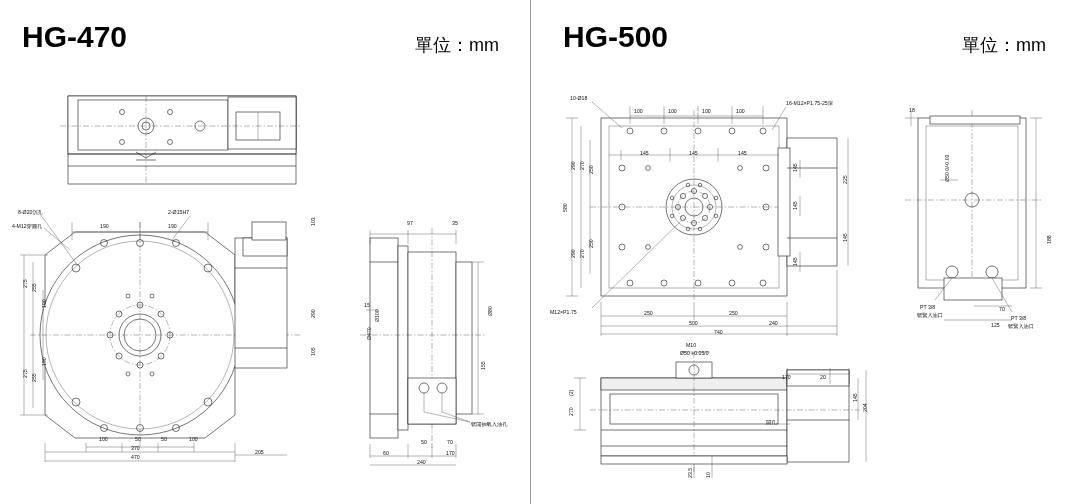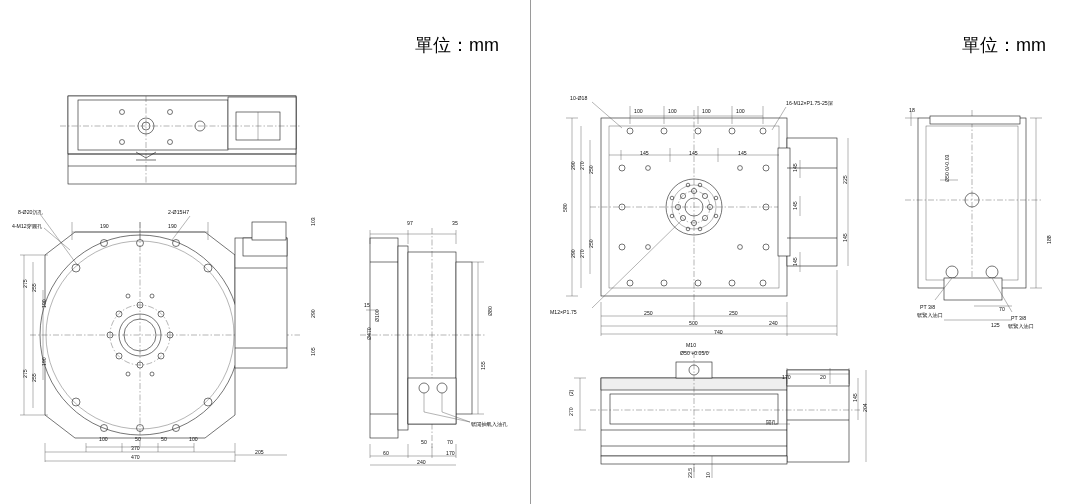--- a/index.html
+++ b/index.html
@@ -23,20 +23,21 @@
   .fillg{fill:#efefef;stroke:#1a1a1a;stroke-width:0.6;}
 </style>
 </head>
 <body>
 
 <div class="page">
 
   <div class="divider"></div>
 
   <div class="panel" id="panel-left">
+    <div class="title" id="title-left" style="left:22px;top:20px;">HG-470</div>
     <div class="unit" id="unit-left" style="left:415px;top:33px;">單位：mm</div>
 
     <svg width="530" height="504">
 
       <rect class="fillw" x="68" y="96" width="228" height="88"></rect>
       <rect class="fillw" x="68" y="96" width="228" height="58"></rect>
       <rect class="fillw" x="78" y="100" width="150" height="50"></rect>
       <line class="ln" x1="68" y1="154" x2="296" y2="154"></line>
       <line class="ln" x1="68" y1="166" x2="296" y2="166"></line>
       <rect class="fillw" x="228" y="97" width="68" height="52"></rect>
@@ -202,20 +203,21 @@
     <div class="lblv" style="left:480px;top:370px;">155</div>
     <div class="lbl" style="left:383px;top:450px;">60</div>
     <div class="lbl" style="left:421px;top:439px;">50</div>
     <div class="lbl" style="left:447px;top:439px;">70</div>
     <div class="lbl" style="left:446px;top:450px;">170</div>
     <div class="lbl" style="left:417px;top:459px;">240</div>
     <div class="lbl" style="left:471px;top:421px;">鬆開抽氣入油孔</div>
   </div>
 
   <div class="panel" id="panel-right">
+    <div class="title" style="position:absolute;left:32px;top:20px;">HG-500</div>
     <div class="unit" style="position:absolute;left:431px;top:33px;">單位：mm</div>
   </div>
 
   <svg width="1079" height="504" style="position:absolute;left:0;top:0;">
 
     <rect class="fillw" x="601" y="118" width="186" height="178"></rect>
     <rect class="thin" x="609" y="126" width="170" height="162"></rect>
 
     <circle class="fillw" cx="694" cy="207" r="28"></circle>
     <circle class="thin" cx="694" cy="207" r="22"></circle>

